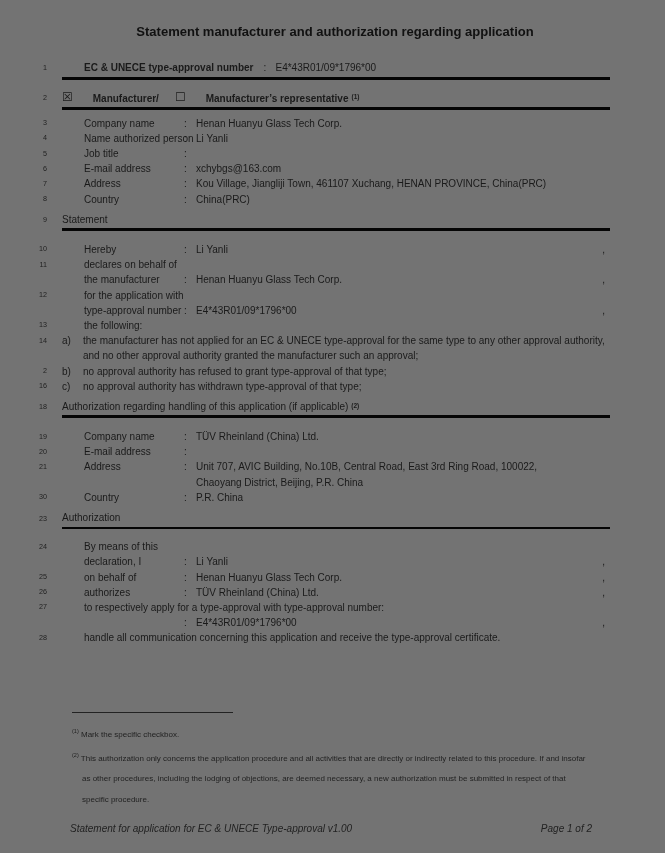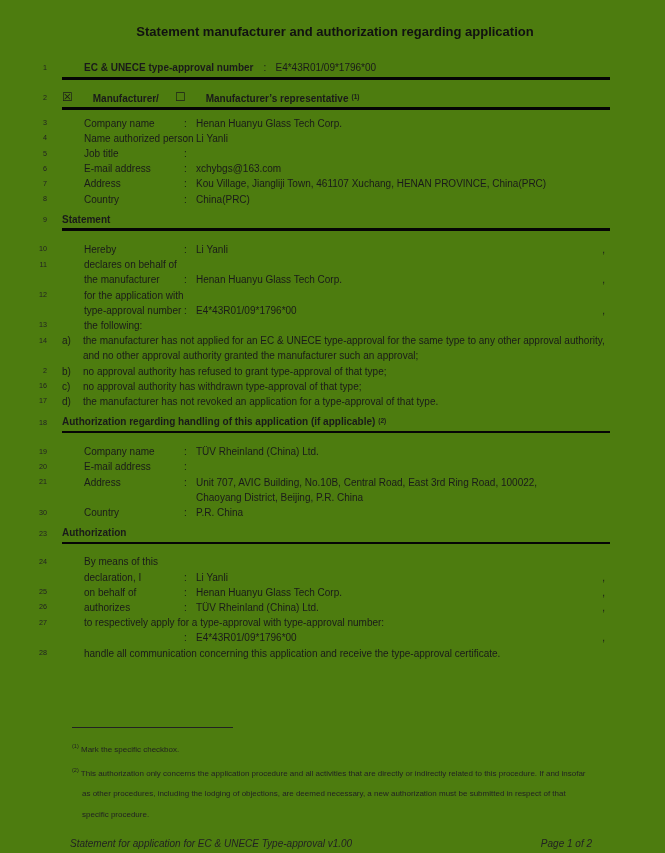--- a/index.html
+++ b/index.html
@@ -1,19 +1,19 @@
 <!DOCTYPE html>
 <html><head>
 <meta charset="utf-8">
 <style>
   html,body{margin:0;padding:0;background:#ffffff;}
   .page{
     position:relative;
     width:665px;height:853px;
-    background:#4d7c0f;
+    background:#737373;
     box-sizing:border-box;
     padding:0 25px 0 30px;
     overflow:hidden;
     font-family:"Liberation Sans",sans-serif;
     font-size:10px;
     color:#1a1a1a;
   }
   .title{
     margin-top:24px;
     text-align:center;
@@ -29,21 +29,21 @@
     font-size:7.2px;line-height:12px;padding-top:1.5px;
     margin-right:15px;color:#222;
   }
   .lbl{width:100px;flex:none;white-space:nowrap;overflow:visible;padding-left:22px;}
   .colon{width:12px;flex:none;}
   .val{flex:1;white-space:nowrap;overflow:visible;}
   .val2{display:block;}
   .val2:empty{display:none;}
   .comma{flex:none;padding-right:5px;}
   .b{font-weight:bold;}
-  .htext{font-weight:bold;white-space:nowrap;}
+  .htext{font-weight:normal;white-space:nowrap;}
   .sup{font-size:6.5px;line-height:10px;padding-top:1px;margin-left:3px;flex:none;}
   .rule{height:2.6px;background:#050505;margin-left:32px;}
   .mt1{margin-top:1px;} .mt2{margin-top:2px;}
   .mb6{margin-bottom:6px;} .mb10{margin-bottom:10px;} .mb11{margin-bottom:11px;}
   .heading{margin-top:6px;line-height:13.5px;}
   .r1{margin-top:20px;}
   .r1 .lbl{width:auto;margin-right:10px;}
   .cb{
     flex:none;
     font-family:"DejaVu Sans",sans-serif;
@@ -206,25 +206,20 @@
         <span class="marker">b)</span>
         <span class="itext">no approval authority has refused to grant type-approval of that type;</span>
       </div>
 
       <div class="row">
         <span class="num">16</span>
         <span class="marker">c)</span>
         <span class="itext">no approval authority has withdrawn type-approval of that type;</span>
       </div>
 
-      <div class="row">
-        <span class="num">17</span>
-        <span class="marker">d)</span>
-        <span class="itext">the manufacturer has not revoked an application for a type-approval of that type.</span>
-      </div>
 
     <div class="row heading">
       <span class="num">18</span>
       <span class="htext">Authorization regarding handling of this application (if applicable)</span>
       <span class="sup b">(2)</span>
     </div>
     <div class="rule mt2 mb11"></div>
 
       <div class="row">
         <span class="num">19</span>

